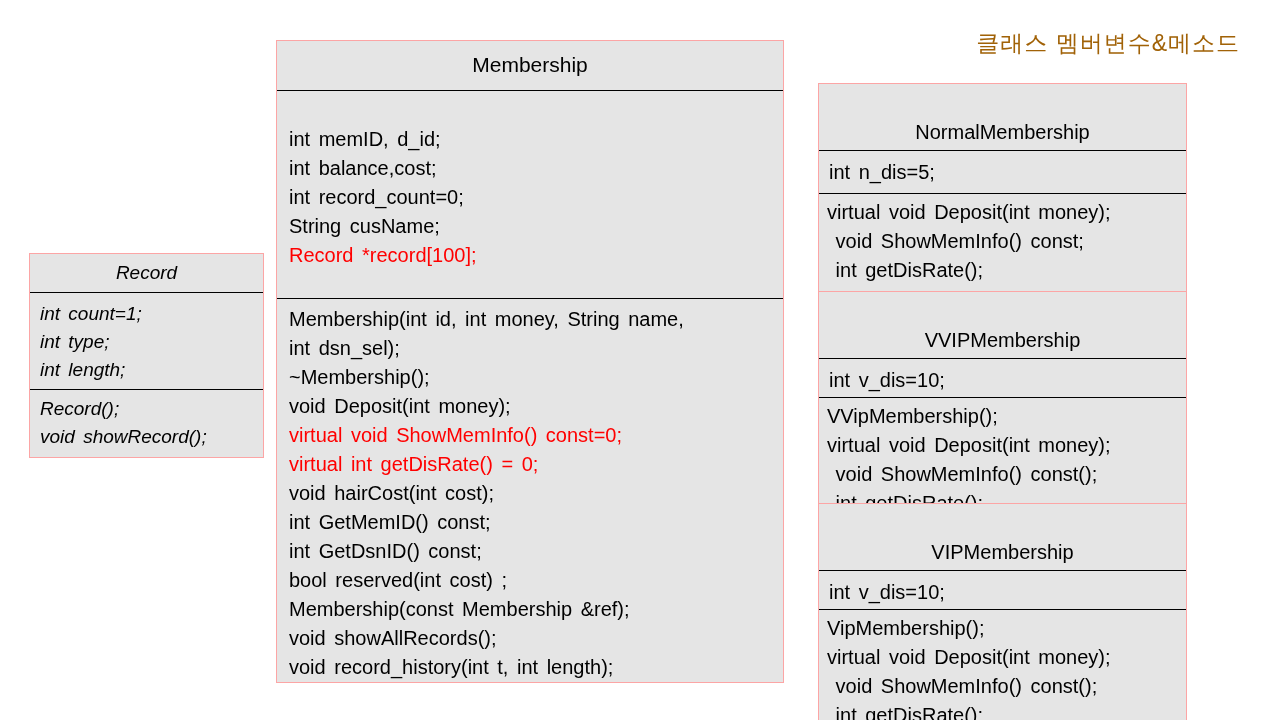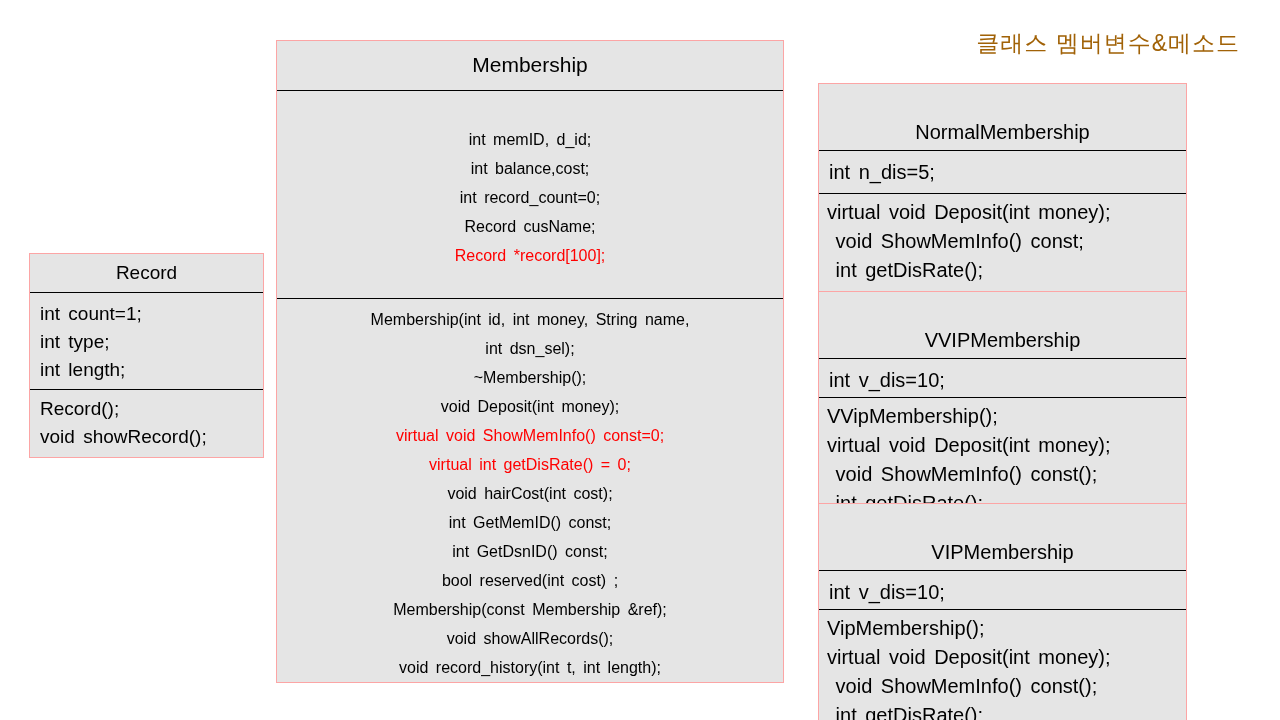--- a/index.html
+++ b/index.html
@@ -20,56 +20,56 @@
     white-space:pre;overflow:hidden;
   }
   .box-attrs{border-bottom:1px solid #000;}
   .box-attrs,.box-methods{box-sizing:border-box;overflow:hidden;}
   .box-attrs>div,.box-methods>div{white-space:pre-wrap;word-spacing:3px;}
   .red{color:#ff0000;}
   
   .m-box .box-title{font-size:21px;line-height:48px;height:49px;}
   .m-box .box-attrs{height:208px;padding:34px 12px 0;}
   .m-box .box-methods{padding:6px 12px 0;}
-  .m-box .box-attrs>div,.m-box .box-methods>div{font-size:16px;line-height:29px;text-align:center;}
+  .m-box .box-attrs>div,.m-box .box-methods>div{font-size:20px;line-height:29px;}
   .r-box .box-title{font-size:19px;line-height:37px;height:38px;}
   .r-box .box-attrs{height:97px;padding:7px 10px 0;}
   .r-box .box-methods{padding:5px 10px 0 10px;height:67px;}
   .r-box .box-attrs>div,.r-box .box-methods>div{font-size:19px;line-height:28px;}
   .s-box .box-title{font-size:20px;line-height:33px;height:34px;margin-top:32px;}
   .s-box .box-attrs{padding:7px 10px 0;}
   .s-box .box-attrs>div{font-size:20px;line-height:28px;}
   .s-box .box-methods{padding:4px 8px 0;}
   .s-box .box-methods>div{font-size:20px;line-height:29px;}
 </style>
 </head>
 <body>
 
 <div class="heading">클래스 멤버변수&amp;메소드</div>
 
-<div class="box r-box" style="left:29px;top:253px;width:235px;">
+<div class="box r-box" style="left:29px;top:253px;width:235px;font-style:italic;">
   <div class="box-title">Record</div>
   <div class="box-attrs">
     <div>int count=1;</div>
     <div>int type;</div>
     <div>int length;</div>
   </div>
   <div class="box-methods">
     <div>Record();</div>
     <div>void showRecord();</div>
   </div>
 </div>
 
 <div class="box m-box" style="left:276px;top:40px;width:508px;">
   <div class="box-title">Membership</div>
   <div class="box-attrs">
     <div>int memID, d_id;</div>
     <div>int balance,cost;</div>
     <div>int record_count=0;</div>
-    <div>Record cusName;</div>
+    <div>String cusName;</div>
     <div class="red">Record *record[100];</div>
   </div>
   <div class="box-methods">
     <div>Membership(int id, int money, String name,</div>
     <div>int dsn_sel);</div>
     <div>~Membership();</div>
     <div>void Deposit(int money);</div>
     <div class="red">virtual void ShowMemInfo() const=0;</div>
     <div class="red">virtual int getDisRate() = 0;</div>
     <div>void hairCost(int cost);</div>

